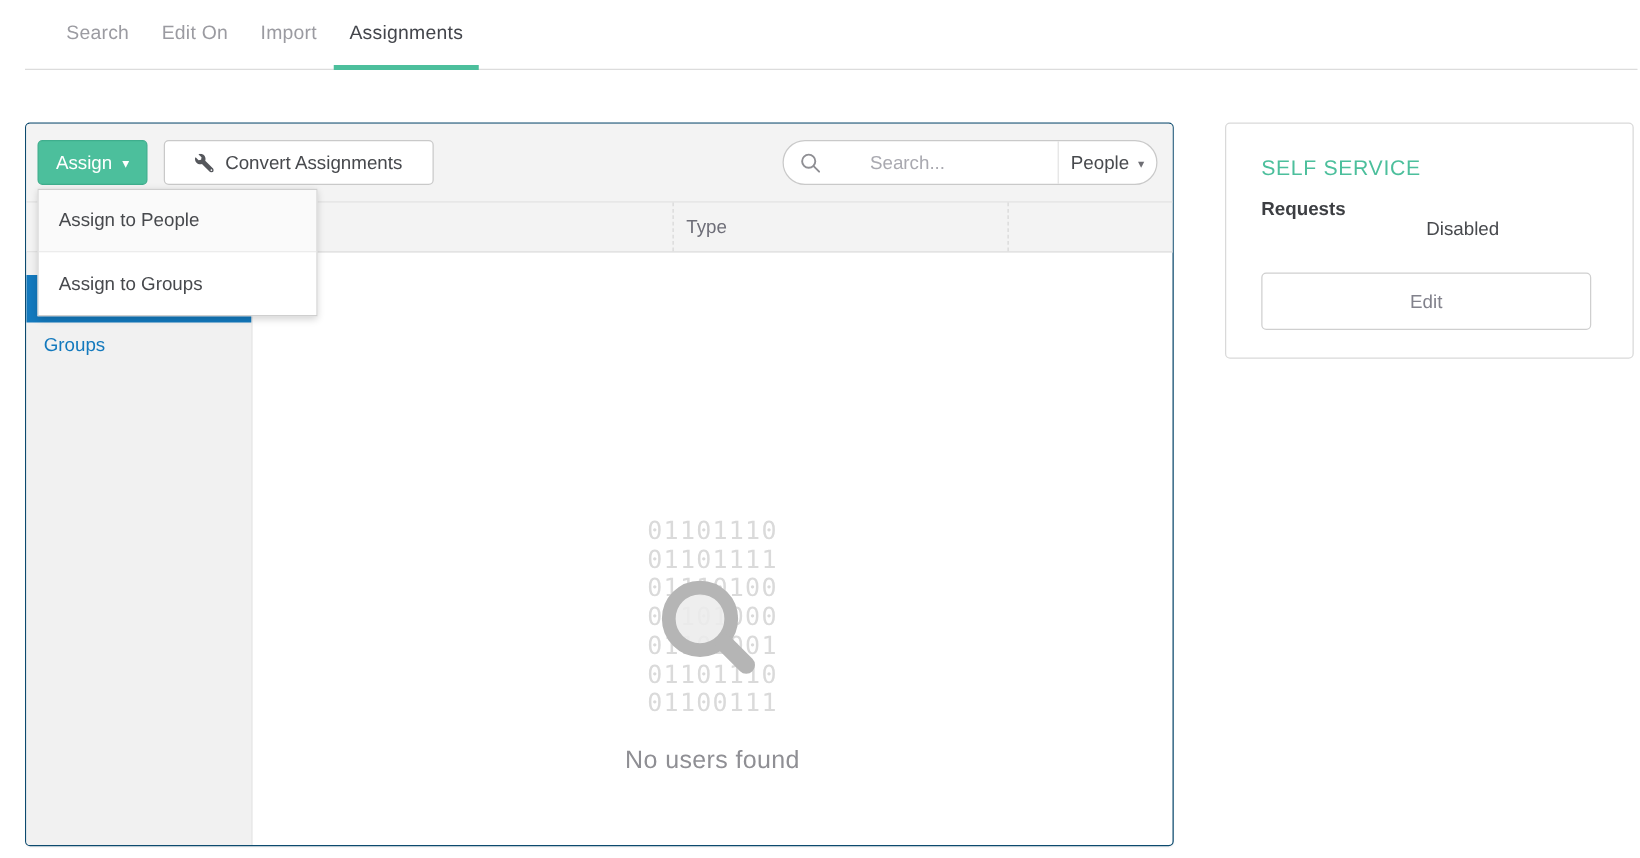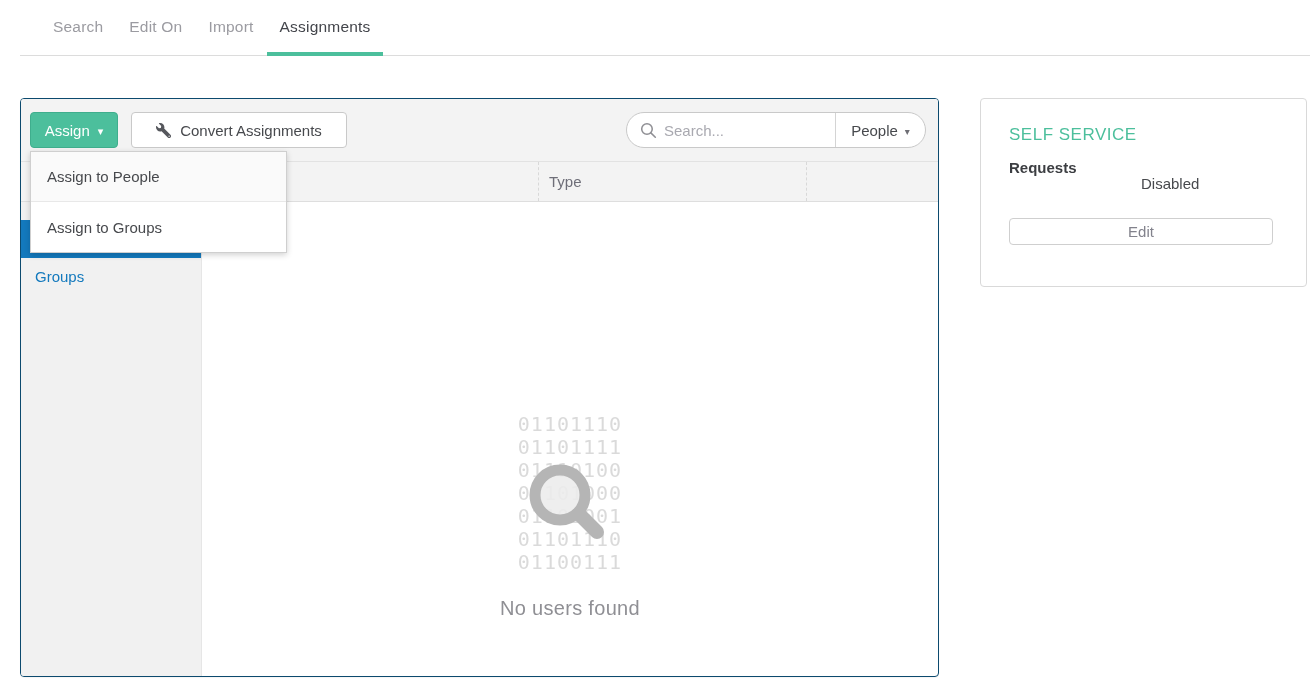--- a/index.html
+++ b/index.html
@@ -30,21 +30,21 @@
   .btn-convert { position:absolute; left:110px; top:13px; width:216px; height:36px;
     background:#fff; border:1px solid #c9c9c9; border-radius:4px; font-size:15px;
     color:#47494d; display:flex; align-items:center; justify-content:center; gap:9px;
     cursor:pointer; }
   .wrench-svg { width:15px; height:15px; transform:scaleX(-1); flex:0 0 auto; }
 
   .search-group { position:absolute; left:605px; top:13px; width:300px; height:36px;
     background:#fff; border:1px solid #c9c9c9; border-radius:18px; display:flex; }
   .search-section { flex:0 0 208px; display:flex; align-items:center; padding-left:13px; gap:7px; }
   .search-section input { border:none; outline:none; background:transparent; width:150px;
-    font-size:15px; color:#8b5cf6; font-family:"Liberation Sans", sans-serif; }
+    font-size:15px; color:#8b5cf6; font-family:"Liberation Sans", sans-serif;margin-left:32px; }
   .search-section input::placeholder { color:#a9a9b0; }
   .people-filter { flex:1; border-left:1px solid #d4d4d4; display:flex; align-items:center;
     justify-content:center; gap:7px; font-size:15px; color:#47494d; cursor:pointer;
     border-radius:0 18px 18px 0; }
   .people-filter .caret { font-size:10px; color:#6e6e74; padding-top:2px; }
 
   .header-row { position:absolute; left:0; right:0; top:62px; height:41px;
     background:#f3f3f3; border-top:1px solid #e2e2e2; border-bottom:1px solid #dedede; }
   .hcell-type { position:absolute; left:517px; top:0; bottom:0; width:268px;
     border-left:1px dashed #d8d8d8; display:flex; align-items:center; padding-left:10px;
@@ -61,35 +61,35 @@
   .side-item.selected { background:#1379bd; color:#fff; }
 
   .empty-binary { position:absolute; left:181px; right:0; top:211px; text-align:center;
     font-family:"DejaVu Sans Mono", monospace; font-size:20px; line-height:23px;
     color:#dadada; letter-spacing:1px; }
   .empty-msg { position:absolute; left:181px; right:0; top:395px; text-align:center;
     font-size:20px; color:#8f8f94; letter-spacing:.3px; }
   .big-magnifier { position:absolute; left:497px; top:251px; width:90px; height:90px; }
 
   
-  .assign-menu { position:absolute; left:30px; top:151px; width:257px; background:#fff;
+  .assign-menu { position:absolute; left:30px; top:151px; width:224px; background:#fff;
     border:1px solid #cfcfcf; box-shadow:0 2px 6px rgba(0,0,0,.18); z-index:20; }
   .assign-menu .item { height:50px; display:flex; align-items:center; padding-left:16px;
     font-size:15px; color:#47494d; cursor:pointer; background:#fff; }
   .assign-menu .item:first-child { background:#fafafa; border-bottom:1px solid #e8e8e8; }
 
   
   .self-service { position:absolute; left:980px; top:98px; width:327px; height:189px;
     background:#fff; border:1px solid #d9d9d9; border-radius:4px; }
   .ss-title { position:absolute; left:28px; top:26px; font-size:17px; color:#4cbf9c;
     letter-spacing:.5px; }
   .ss-requests-label { position:absolute; left:28px; top:60px; font-size:15px;
     font-weight:bold; color:#3c3e42; }
   .ss-requests-value { position:absolute; left:160px; top:76px; font-size:15px; color:#47494d; }
-  .ss-edit { position:absolute; left:28px; top:119px; width:264px; height:27px;
+  .ss-edit { position:absolute; left:28px; top:119px; width:264px; height:46px;
     background:#fff; border:1px solid #cfcfcf; border-radius:4px; font-size:15px;
     color:#82828c; display:flex; align-items:center; justify-content:center; cursor:pointer; }
 </style>
 </head>
 <body>
 
 <div class="stage">
 
   <div class="tabbar">
     <div class="tab">Search</div>

